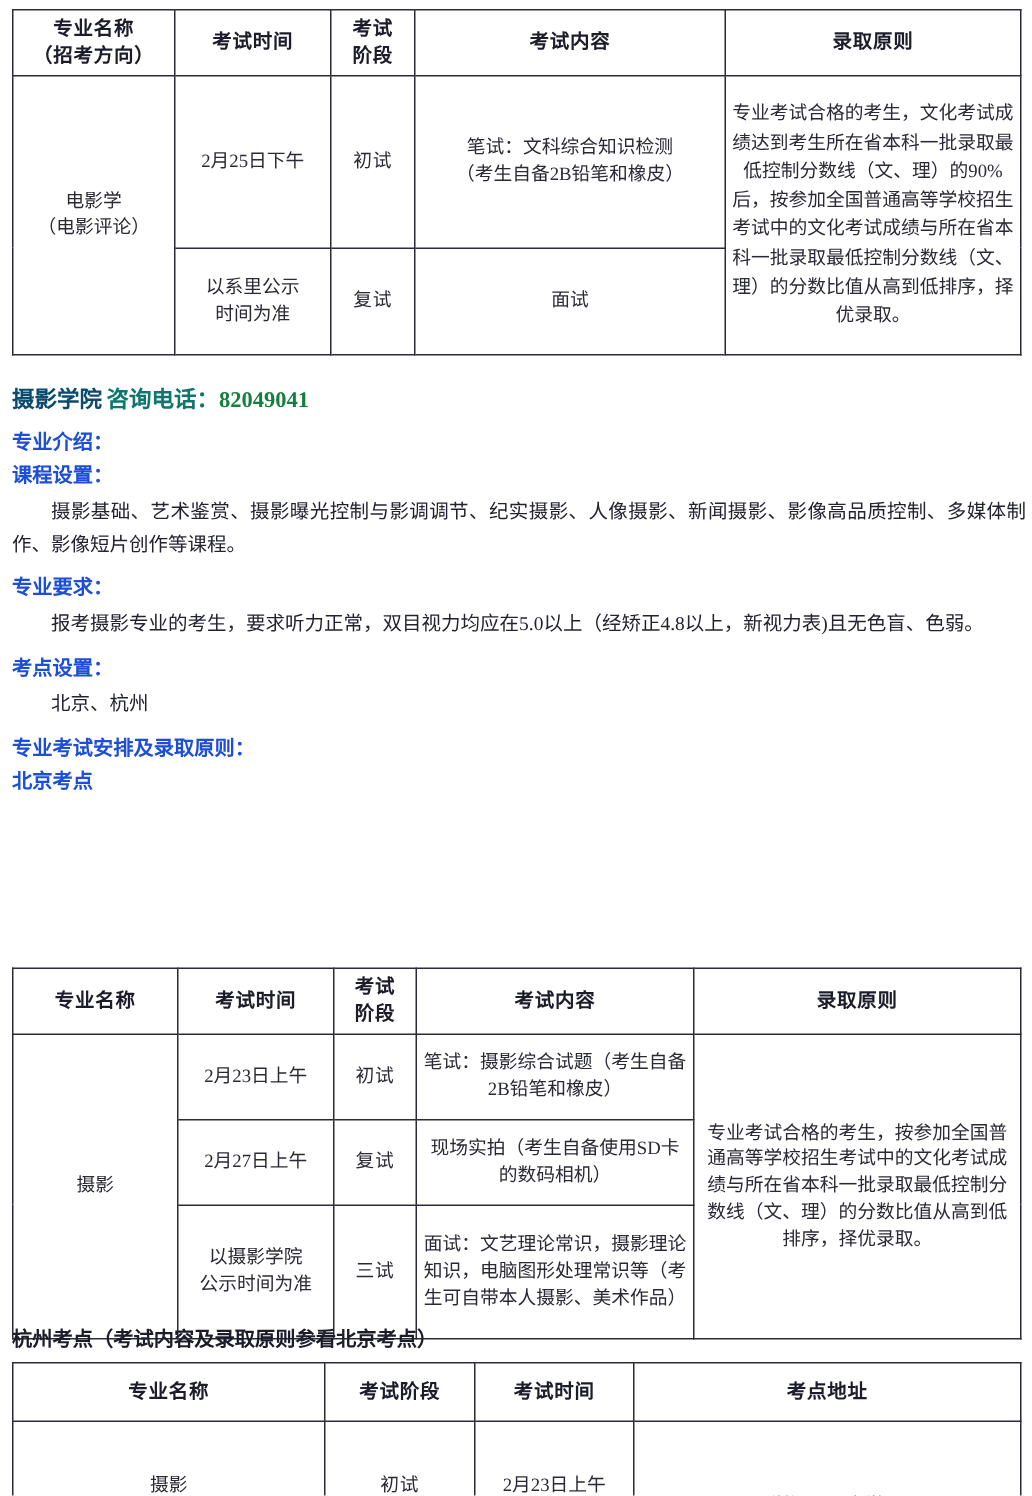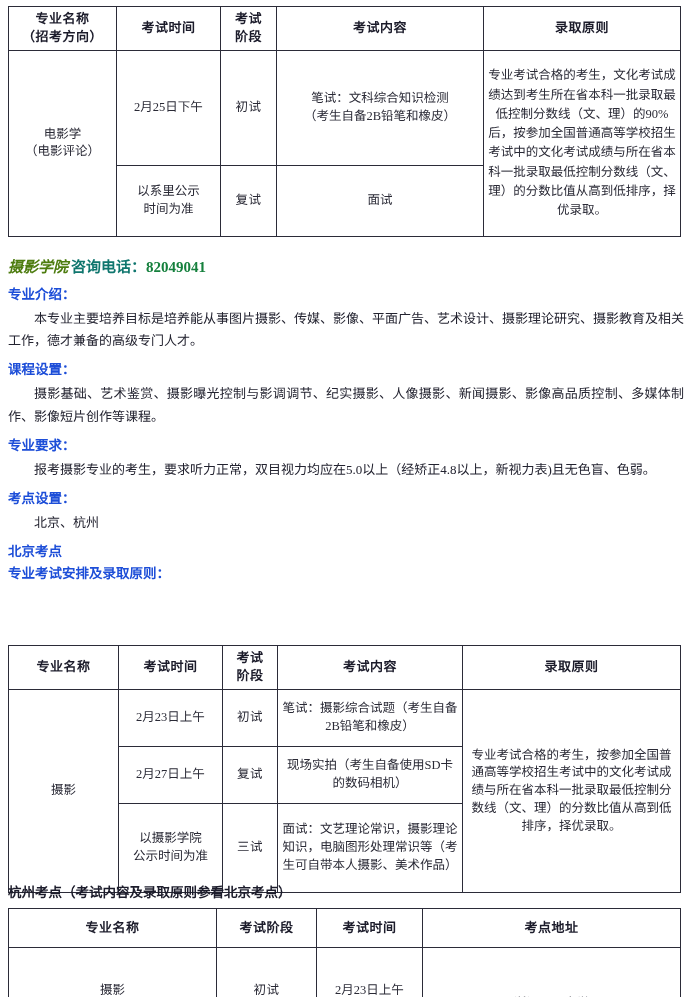--- a/index.html
+++ b/index.html
@@ -88,22 +88,21 @@
     width: 676px;
   }
   .dept-line {
     font-family: "Liberation Sans", "DejaVu Sans", sans-serif;
     font-weight: bold;
     font-size: 15px;
     margin: 0 0 9px 0;
     line-height: 1.25;
   }
   .dept-name {
-    color: #4d7c0f;
-    font-style: italic;
+    color: #0c4a6e;
   }
   .dept-label {
     color: #0f766e;
     margin-left: 3px;
   }
   .dept-phone {
     color: #15803d;
     font-family: "Liberation Serif", "DejaVu Serif", serif;
     font-weight: bold;
   }
@@ -219,33 +218,32 @@
     </tbody>
   </table>
 
   <div class="content">
 
     <div class="dept-line">
       <span class="dept-name">摄影学院</span><span class="dept-label">咨询电话：</span><span class="dept-phone">82049041</span>
     </div>
 
     <h3 class="sec-head">专业介绍：</h3>
-    <p class="body-par">本专业主要培养目标是培养能从事图片摄影、传媒、影像、平面广告、艺术设计、摄影理论研究、摄影教育及相关工作，德才兼备的高级专门人才。</p>
 
     <h3 class="sec-head">课程设置：</h3>
     <p class="body-par">摄影基础、艺术鉴赏、摄影曝光控制与影调调节、纪实摄影、人像摄影、新闻摄影、影像高品质控制、多媒体制作、影像短片创作等课程。</p>
 
     <h3 class="sec-head">专业要求：</h3>
     <p class="body-par">报考摄影专业的考生，要求听力正常，双目视力均应在5.0以上（经矫正4.8以上，新视力表)且无色盲、色弱。</p>
 
     <h3 class="sec-head">考点设置：</h3>
     <p class="body-par">北京、杭州</p>
 
+    <h3 class="sec-head">专业考试安排及录取原则：</h3>
     <h3 class="sec-head">北京考点</h3>
-    <h3 class="sec-head">专业考试安排及录取原则：</h3>
   </div>
 
   <table class="doc-table" id="table-beijing">
     <colgroup>
       <col class="c1">
         <col class="c2">
         <col class="c3">
         <col class="c4">
         <col class="c5">
     </colgroup>

